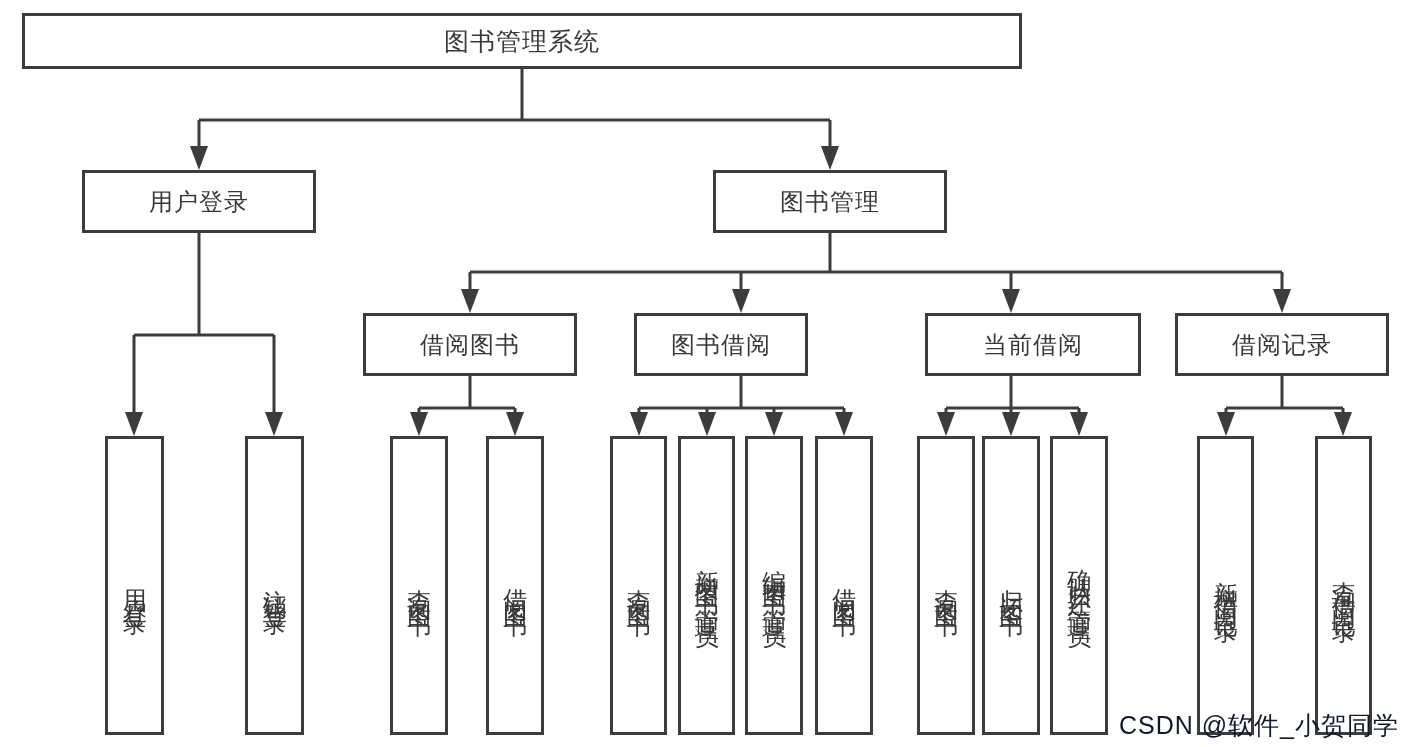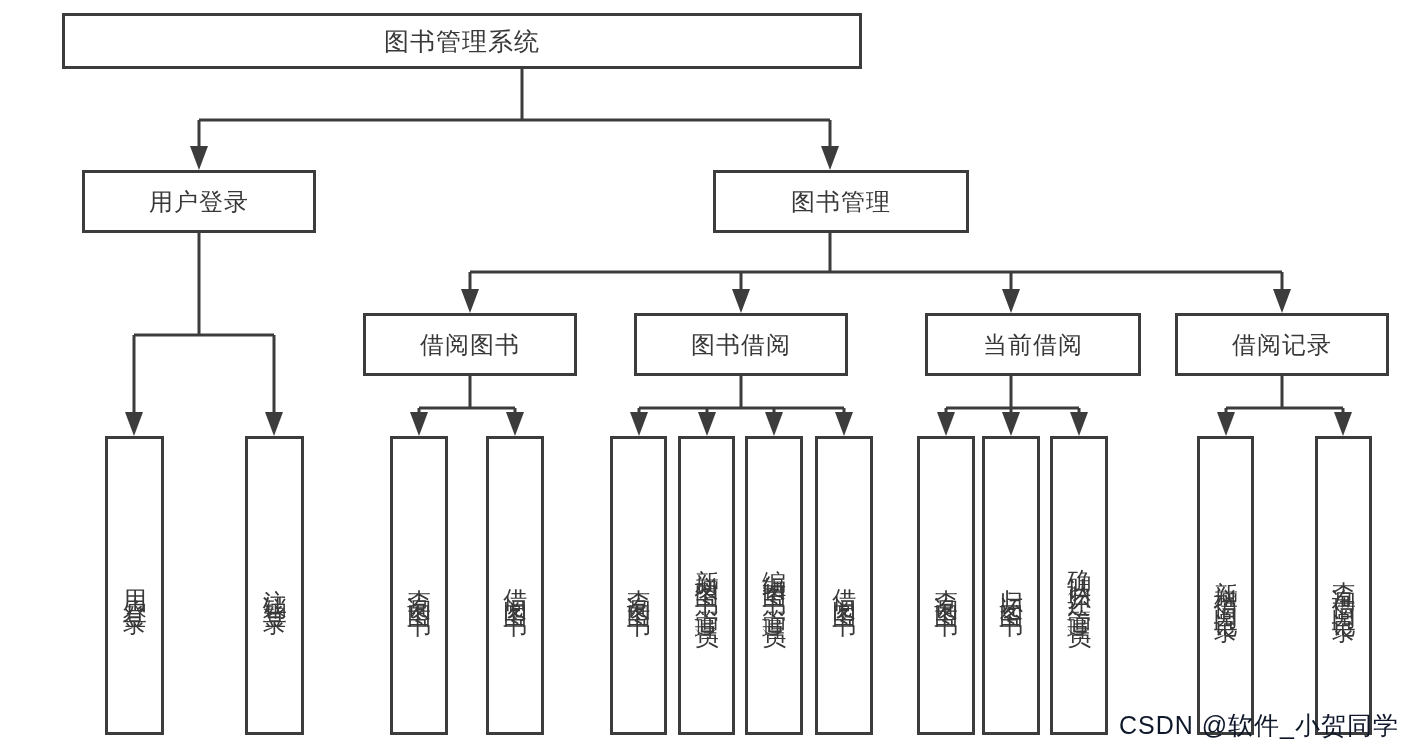--- a/index.html
+++ b/index.html
@@ -83,35 +83,35 @@
       <polygon points="774,436 765,412 783,412"></polygon>
       <polygon points="844,436 835,412 853,412"></polygon>
       <polygon points="946,436 937,412 955,412"></polygon>
       <polygon points="1011,436 1002,412 1020,412"></polygon>
       <polygon points="1079,436 1070,412 1088,412"></polygon>
       <polygon points="1226,436 1217,412 1235,412"></polygon>
       <polygon points="1343,436 1334,412 1352,412"></polygon>
     </g>
   </svg>
 
-  <div class="box" style="left:22px; top:13px; width:800px; height:56px;margin-left:40px;">
+  <div class="box" style="left:22px; top:13px; width:1000px; height:56px;">
     <span class="h-label root-label">图书管理系统</span>
   </div>
 
   <div class="box" style="left:82px; top:170px; width:234px; height:63px;">
     <span class="h-label">用户登录</span>
   </div>
-  <div class="box" style="left:713px; top:170px; width:256px; height:63px;">
+  <div class="box" style="left:713px; top:170px; width:234px; height:63px;">
     <span class="h-label">图书管理</span>
   </div>
 
   <div class="box" style="left:363px; top:313px; width:214px; height:63px;">
     <span class="h-label">借阅图书</span>
   </div>
-  <div class="box" style="left:634px; top:313px; width:214px; height:63px;">
+  <div class="box" style="left:634px; top:313px; width:174px; height:63px;">
     <span class="h-label">图书借阅</span>
   </div>
   <div class="box" style="left:903px; top:313px; width:216px; height:63px;margin-left:22px;">
     <span class="h-label">当前借阅</span>
   </div>
   <div class="box" style="left:1175px; top:313px; width:214px; height:63px;">
     <span class="h-label">借阅记录</span>
   </div>
 
   <div class="box leaf" style="left:105px; width:59px;">

